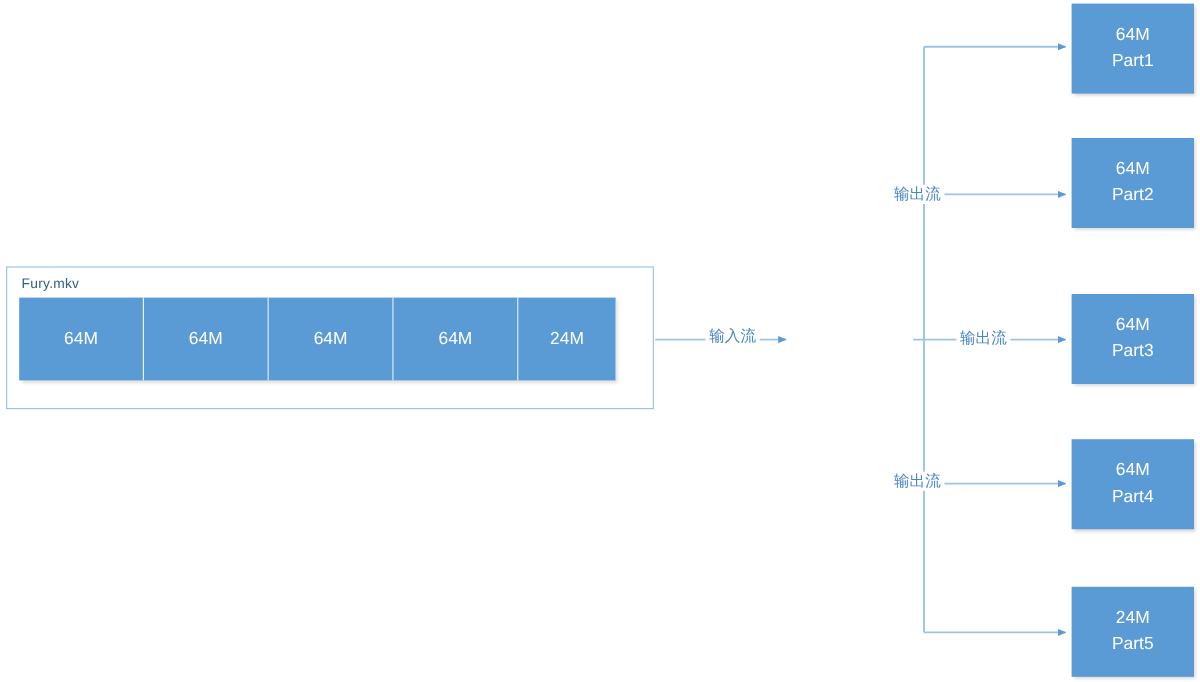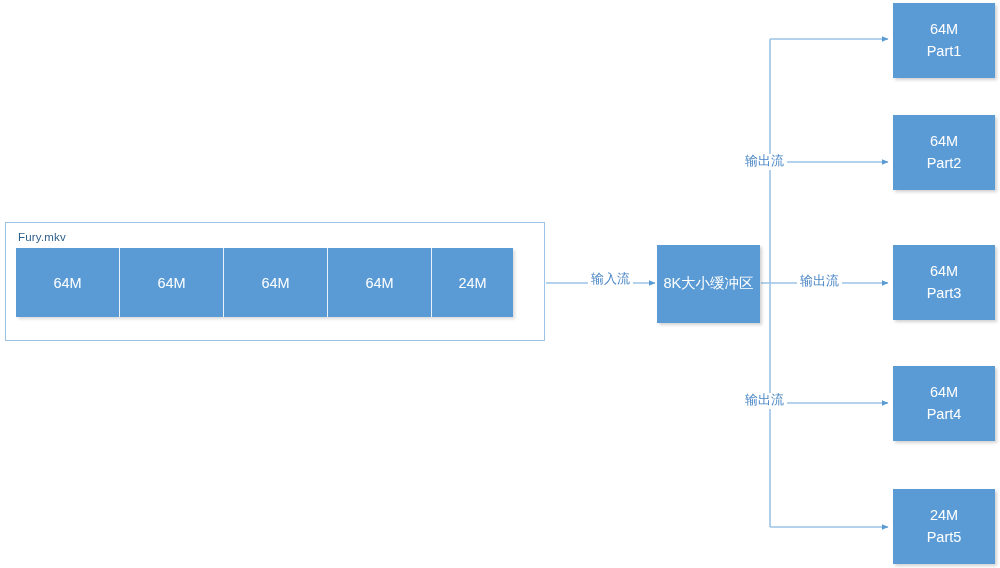--- a/index.html
+++ b/index.html
@@ -119,21 +119,20 @@
 
   
   .edge-label {
     position: absolute;
     font-size: 13px;
     color: #4A86C5;
     background: #ffffff;
     padding: 0 3px;
     white-space: nowrap;
     line-height: 16px;
-    font-family: Liberation Mono, monospace;
   }
   .lbl-input   { left: 588px; top: 272px; }
   .lbl-out-1   { left: 742px; top: 154px; }
   .lbl-out-mid { left: 797px; top: 274px; }
   .lbl-out-4   { left: 742px; top: 393px; }
 </style>
 </head>
 <body>
 
 <div class="canvas">
@@ -165,23 +164,20 @@
   </div>
 
   <div class="segments">
     <div class="segment seg-w-full">64M</div>
     <div class="segment seg-w-full">64M</div>
     <div class="segment seg-w-full">64M</div>
     <div class="segment seg-w-full">64M</div>
     <div class="segment seg-w-small">24M</div>
   </div>
 
-  <div class="buffer-box">
-    <span>8K大小缓冲区</span>
-  </div>
 
   <div class="edge-label lbl-input">输入流</div>
   <div class="edge-label lbl-out-1">输出流</div>
   <div class="edge-label lbl-out-mid">输出流</div>
   <div class="edge-label lbl-out-4">输出流</div>
 
   <div class="part-box part-1">
     <span>64M</span>
     <span>Part1</span>
   </div>

